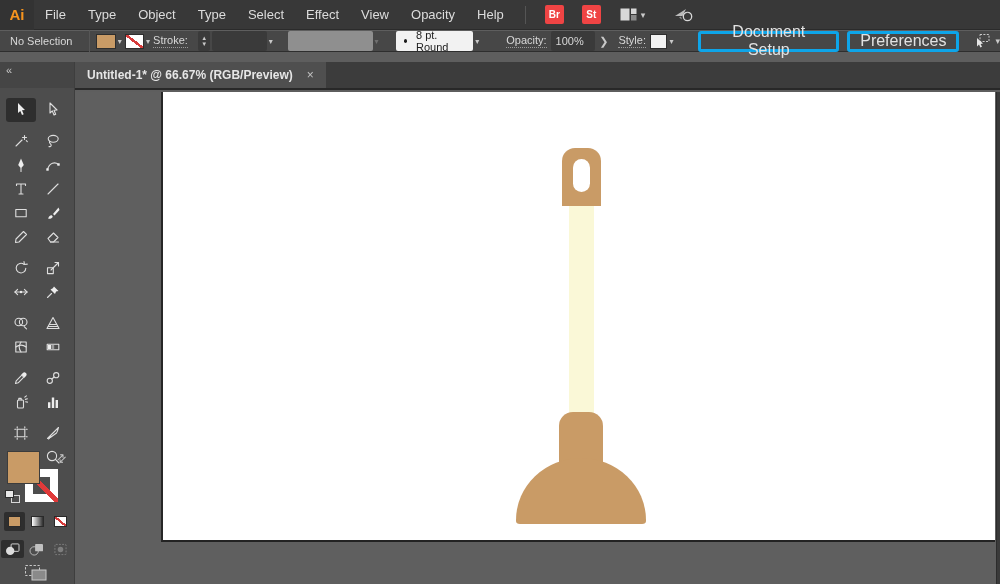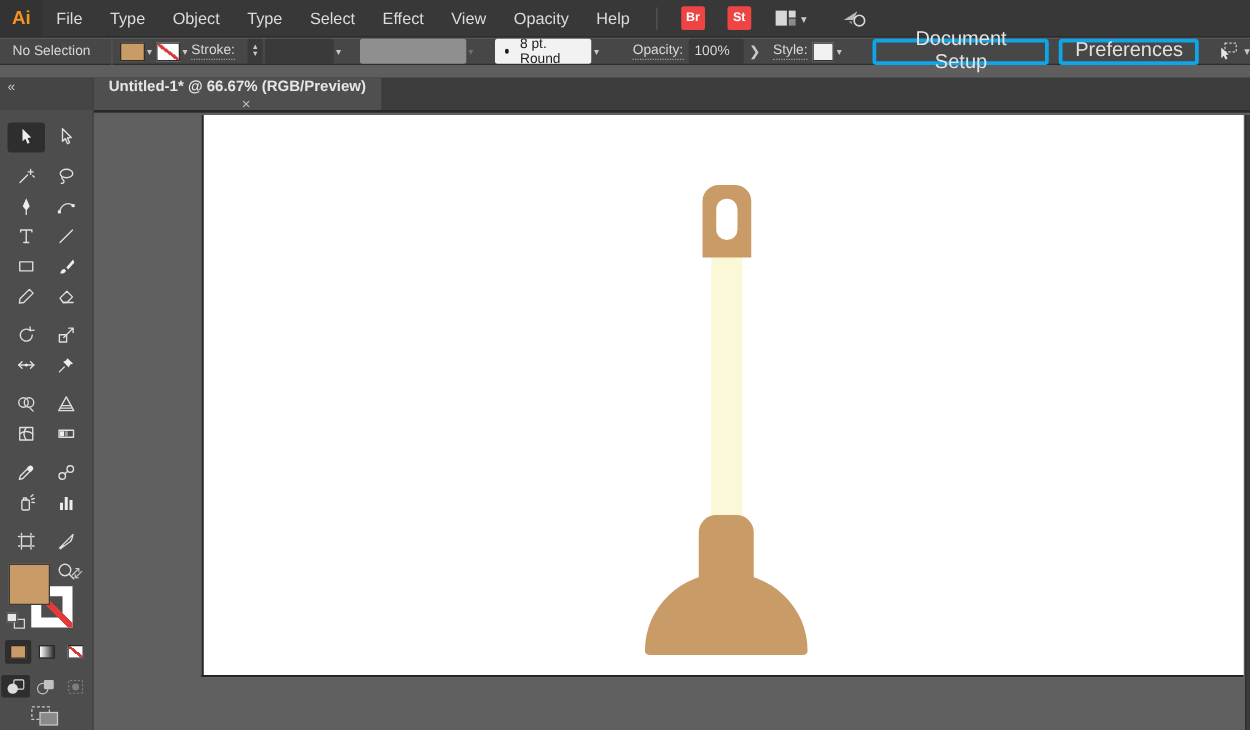--- a/index.html
+++ b/index.html
@@ -41,21 +41,21 @@
   .brush-dot { width:4px; height:4px; background:#1d1d1d; border-radius:50%; margin-right:9px; }
   .arrow-btn { color:#C9C9C9; font-size:11px; margin:0 4px; }
   .cb-btn { border:3px solid #0ea5e9; border-radius:3px; height:21px; padding:0 10px; display:flex;
             align-items:center; color:#E2E2E2; font-size:16px; margin-left:8px; background:transparent; }
   .cb-sep { width:1px; height:22px; background:#565656; margin:0 6px; }
 
   
   .tabbar { position:absolute; left:75px; top:62px; width:925px; height:28px; background:#3C3C3C;
             display:flex; align-items:flex-end; border-bottom:2px solid #282828; }
   .doc-tab { background:#4F4F4F; height:26px; display:flex; align-items:center; padding:0 12px;
-             color:#E6E6E6; font-size:12px; font-weight:bold;flex-direction:column; }
+             color:#E6E6E6; font-size:12px; font-weight:bold; }
   .tab-close { margin-left:14px; color:#C2C2C2; font-size:12px; font-weight:normal; }
 
   
   .toolbar { position:absolute; left:0; top:62px; width:75px; height:522px; background:#4D4D4D;
              border-right:1px solid #3E3E3E; }
   .tb-header { height:26px; position:relative; background:#454545; }
   .tb-collapse { position:absolute; left:6px; top:2px; color:#C9C9C9; font-size:11px; }
   .tool-group { display:grid; grid-template-columns:1fr 1fr; justify-items:center; padding:0 5px; margin-bottom:7px; }
   .tool-area { padding-top:10px; }
   .tool { width:30px; height:24px; display:flex; align-items:center; justify-content:center; border-radius:3px; }

